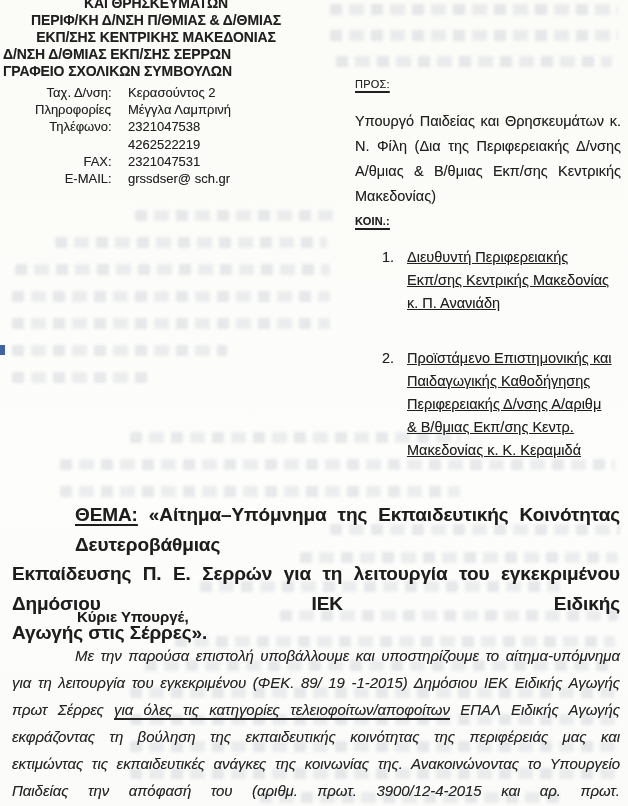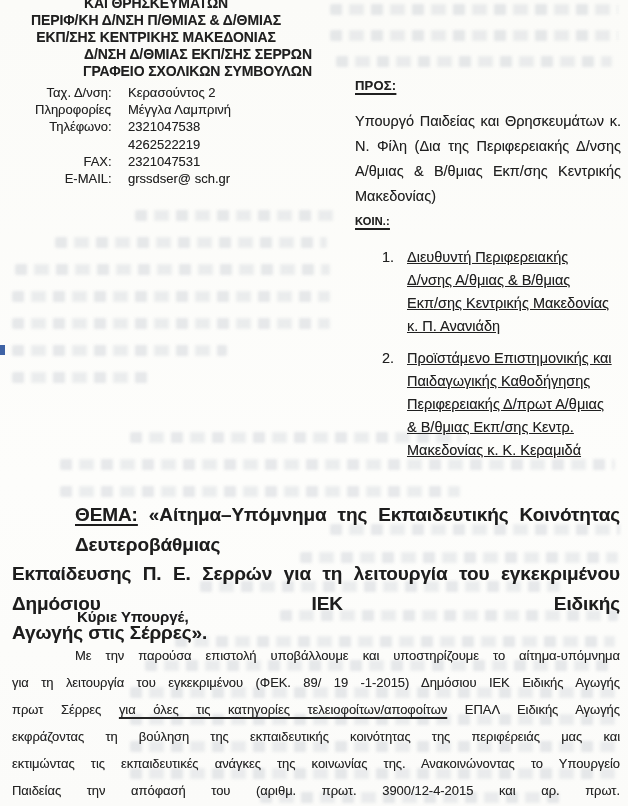--- a/index.html
+++ b/index.html
@@ -20,42 +20,42 @@
       rgba(146,156,172,0.20) 19px, rgba(146,156,172,0.20) 34px,
       rgba(146,156,172,0) 34px, rgba(146,156,172,0) 41px);
     filter:blur(1.4px);opacity:.8;
   }
   .layer{position:absolute;inset:0;z-index:1;}
   .u{text-decoration:underline;text-decoration-thickness:1.5px;text-underline-offset:3px;}
   .jl{text-align:justify;text-align-last:justify;-moz-text-align-last:justify;}
   
   .org{position:absolute;left:0;top:-5px;width:312px;font-weight:bold;font-size:14px;line-height:17px;color:#1f1f1f;letter-spacing:-0.1px;}
   .org .c{text-align:center;}
-  .org .l{text-align:right;padding-left:14px;}
+  .org .l{text-align:left;padding-left:3px;}
   
   .contact{position:absolute;left:35px;top:84px;font-size:13px;line-height:17.2px;color:#222;}
   .crow{display:flex;}
   .clabel{width:73px;flex:none;text-align:right;}
   .ccolon{width:20px;flex:none;}
   
   .rcol{position:absolute;left:355px;top:78px;width:266px;color:#202020;}
-  .rhead{font-weight:bold;font-size:13px;letter-spacing:0.2px;}
+  .rhead{font-weight:normal;font-size:11px;letter-spacing:0.2px;}
   .rlines{position:absolute;top:31px;left:0;right:0;font-size:14.5px;line-height:25px;}
   .cchead{position:absolute;top:137px;left:0;font-weight:bold;font-size:11px;letter-spacing:0.2px;}
   .ccitem{position:absolute;left:27px;right:0;display:flex;font-size:14.5px;line-height:23px;}
   .cc1{top:168px;}
   .cc2{top:269px;}
   .ccnum{width:25px;flex:none;}
   .cclines{flex:1;text-decoration:underline;}
   
   .subj{position:absolute;left:12px;top:500px;width:608px;font-weight:bold;font-size:19px;line-height:29.5px;color:#1d1d1d;letter-spacing:-0.1px;}
   .s1{padding-left:63px;}
   
   .salutation{position:absolute;left:77px;top:608px;font-weight:bold;font-size:15px;color:#1d1d1d;}
-  .bodyblock{position:absolute;left:12px;top:642px;width:608px;font-size:13px;line-height:27px;color:#242424;letter-spacing:-0.05px;}
+  .bodyblock{position:absolute;left:12px;top:642px;width:608px;font-size:15px;line-height:27px;color:#242424;letter-spacing:-0.05px;font-style:italic;}
   .b1{padding-left:63px;}
   
   .blue-mark{position:absolute;left:0;top:345px;width:5px;height:10px;background:#3f63a5;z-index:2;}
 </style>
 </head>
 <body>
 
 <div class="page">
 
   <div>
@@ -136,32 +136,31 @@
         <div class="jl">Α/θμιας &amp; Β/θμιας Εκπ/σης Κεντρικής</div>
         <div>Μακεδονίας)</div>
       </div>
 
       <div class="cchead u">ΚΟΙΝ.:</div>
 
       <div class="ccitem cc1">
         <span class="ccnum">1.</span>
         <div class="cclines">
           <div>Διευθυντή Περιφερειακής</div>
-          <div>Δ/νσης Α/θμιας &amp; Β/θμιας</div>
           <div>Εκπ/σης Κεντρικής Μακεδονίας</div>
           <div>κ. Π. Ανανιάδη</div>
         </div>
       </div>
 
       <div class="ccitem cc2">
         <span class="ccnum">2.</span>
         <div class="cclines">
           <div>Προϊστάμενο Επιστημονικής και</div>
           <div>Παιδαγωγικής Καθοδήγησης</div>
-          <div>Περιφερειακής Δ/πρωτ Α/θμιας</div>
+          <div>Περιφερειακής Δ/νσης Α/αριθμ</div>
           <div>&amp; Β/θμιας Εκπ/σης Κεντρ.</div>
           <div>Μακεδονίας κ. Κ. Κεραμιδά</div>
         </div>
       </div>
     </div>
 
     <div class="subj">
       <div class="s1 jl"><span class="u">ΘΕΜΑ:</span><span> «Αίτημα–Υπόμνημα της Εκπαιδευτικής Κοινότητας Δευτεροβάθμιας</span></div>
       <div class="jl">Εκπαίδευσης Π. Ε. Σερρών για τη λειτουργία του εγκεκριμένου Δημόσιου ΙΕΚ Ειδικής</div>
       <div>Αγωγής στις Σέρρες».</div>

